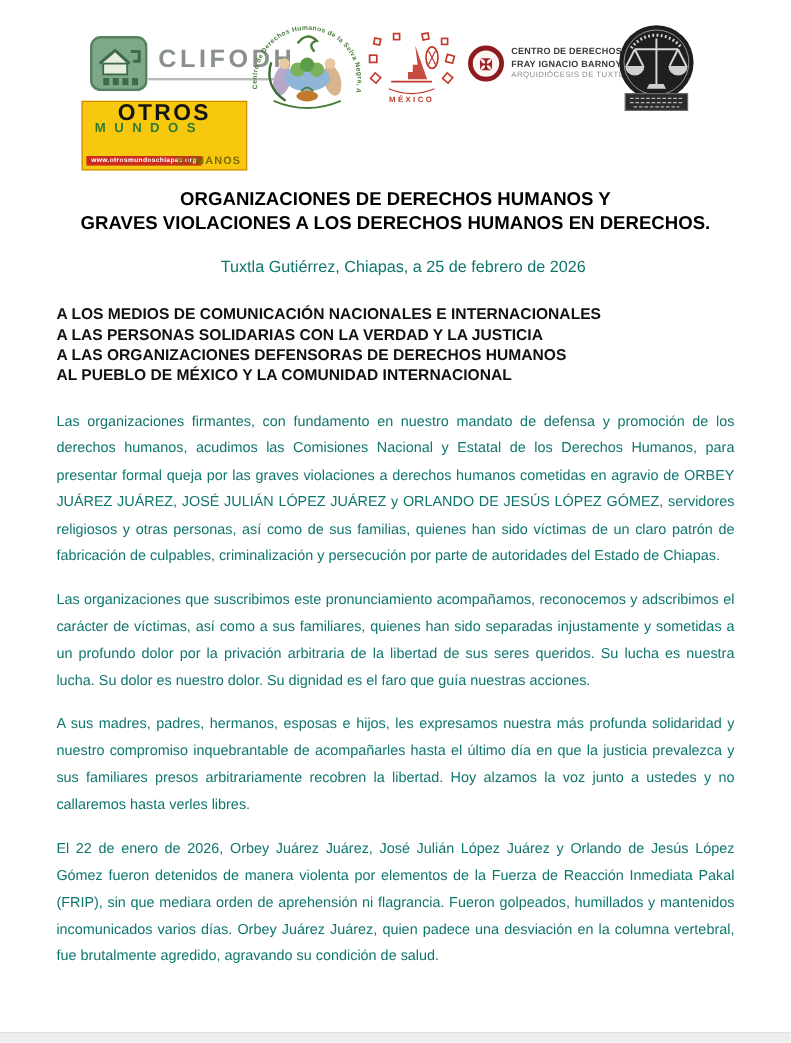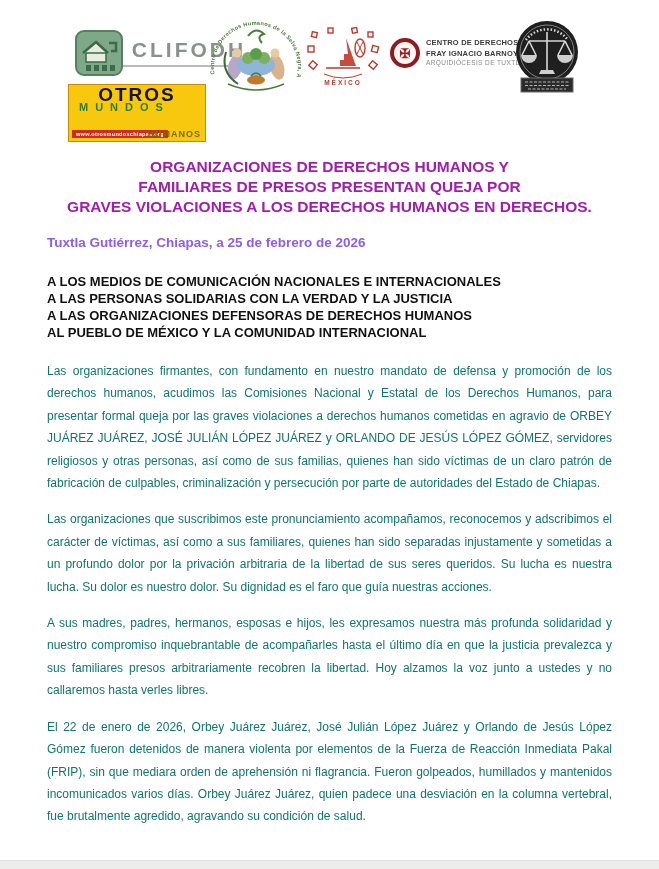--- a/index.html
+++ b/index.html
@@ -36,22 +36,22 @@
     background:#fdf6f3; box-sizing:border-box; display:flex; align-items:center;
     justify-content:center; color:#a11f24; font-size:13px; font-weight:bold; }
   .barnoya-text { margin-left:6px; line-height:1.35; }
   .barnoya-l1, .barnoya-l2 { font-size:7.5px; font-weight:bold; color:#3a3a3a; letter-spacing:.2px; }
   .barnoya-l3 { font-size:6.5px; color:#8a8a8a; letter-spacing:.4px; }
 
   .scales { position:absolute; left:506px; top:18px; }
 
   
   .content { position:absolute; top:138px; left:0; width:659px; padding:0 47px; box-sizing:border-box; }
-  .title { margin-top:19px; text-align:center; font-weight:bold; font-size:15.5px; line-height:20px; color:#a21caf; }
-  .dateline { margin-top:18px; margin-right:-13px; text-align:left; font-weight:bold; font-size:13.5px; color:#8b5cf6; }
+  .title { margin-top:19px; text-align:center; font-weight:bold; font-size:15.5px; line-height:20px; color:#000000; }
+  .dateline { margin-top:18px; margin-right:-13px; text-align:center; font-weight:normal; font-size:13.5px; color:#0f766e; }
   .addressees { margin-top:23px; font-weight:bold; font-size:13px; line-height:17px; color:#111; }
   .bodytext { margin-top:19px; }
   .bodytext p { margin:0 0 14px 0; font-size:12px; line-height:22.4px; text-align:justify; color:#0f766e; }
 
   .scan-edge { position:absolute; left:0; bottom:0; width:659px; height:9px;
     background:#ededeb; border-top:1px solid #e0e0de; box-sizing:border-box; }
 </style>
 </head>
 <body>
 
@@ -164,21 +164,20 @@
           <line x1="22" y1="71" x2="60" y2="71"></line>
         </g>
       </svg>
     </div>
   </div>
 
   <div class="content">
 
     <div class="title">
       <div>ORGANIZACIONES DE DERECHOS HUMANOS Y</div>
-      <div>FAMILIARES DE PRESOS PRESENTAN QUEJA POR</div>
       <div>GRAVES VIOLACIONES A LOS DERECHOS HUMANOS EN DERECHOS.</div>
     </div>
 
     <div class="dateline">Tuxtla Gutiérrez, Chiapas, a 25 de febrero de 2026</div>
 
     <div class="addressees">
       <div>A LOS MEDIOS DE COMUNICACIÓN NACIONALES E INTERNACIONALES</div>
       <div>A LAS PERSONAS SOLIDARIAS CON LA VERDAD Y LA JUSTICIA</div>
       <div>A LAS ORGANIZACIONES DEFENSORAS DE DERECHOS HUMANOS</div>
       <div>AL PUEBLO DE MÉXICO Y LA COMUNIDAD INTERNACIONAL</div>

